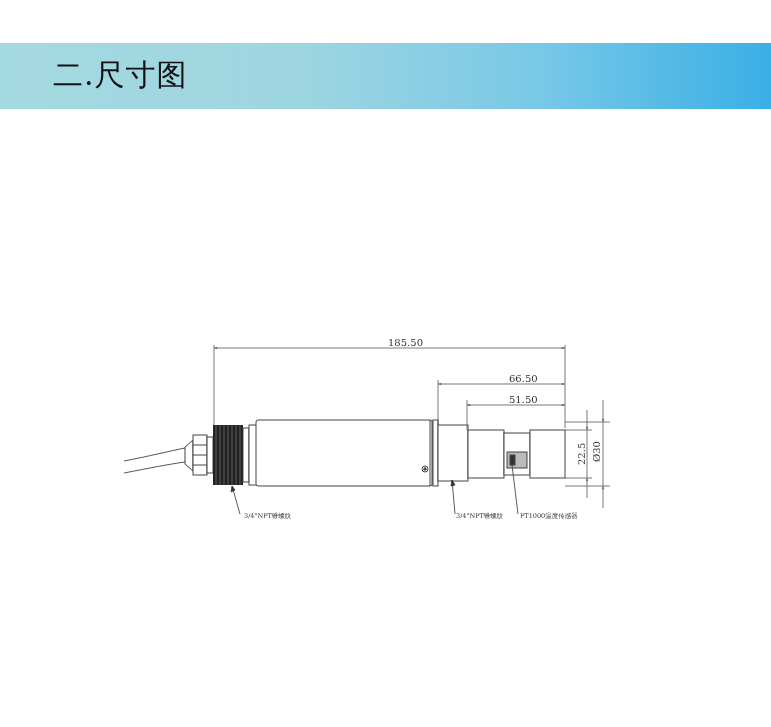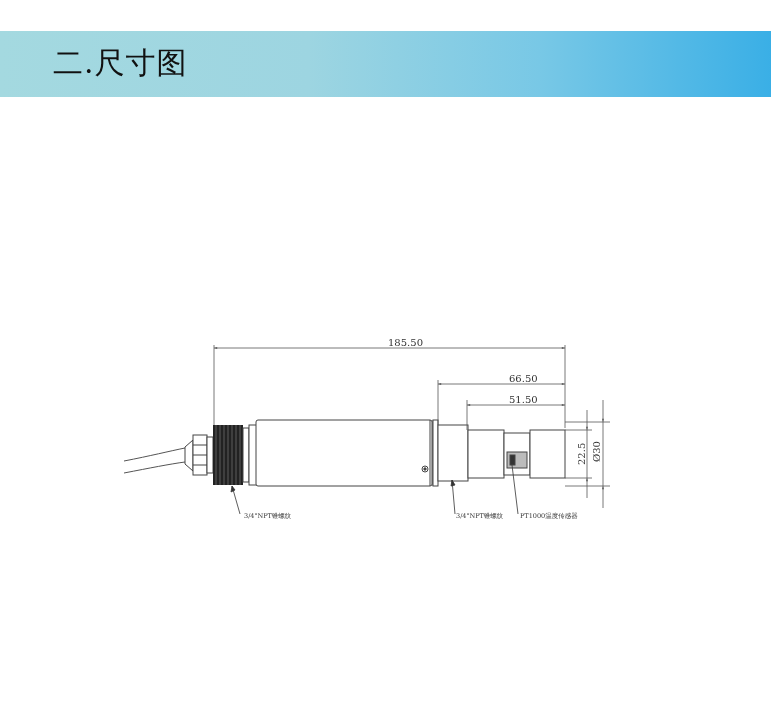--- a/index.html
+++ b/index.html
@@ -1,17 +1,17 @@
 <!DOCTYPE html>
 <html><head>
 <meta charset="utf-8">
 <style>
   html, body { margin:0; padding:0; background:#ffffff; }
   body { width:771px; height:727px; position:relative; overflow:hidden; font-family:"DejaVu Serif", serif; }
-  .banner { position:absolute; left:0; top:31px; width:771px; height:66px;
+  .banner { position:absolute; left:0; top:43px; width:771px; height:66px;
     background: linear-gradient(90deg, #a4d9e0 0%, #9dd5e1 40%, #78c8e6 70%, #3aafe6 100%); }
   .banner-title { position:absolute; left:53px; top:10px; font-size:30px; color:#111; letter-spacing:1px;
     font-family:"DejaVu Serif", serif; line-height:44px; }
   .drawing { position:absolute; left:0; top:0; width:771px; height:727px; }
   .drawing text { font-family:"DejaVu Serif", serif; fill:#333; }
 </style>
 </head>
 <body>
 
 <div class="banner">

